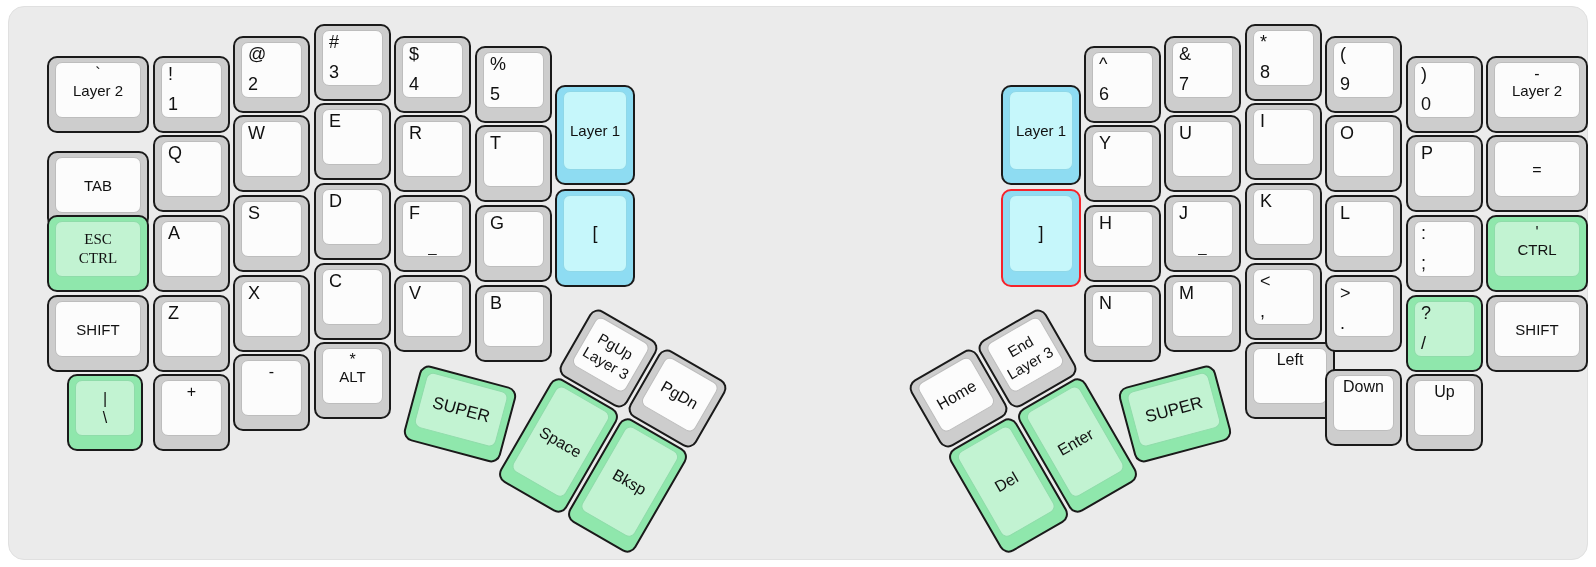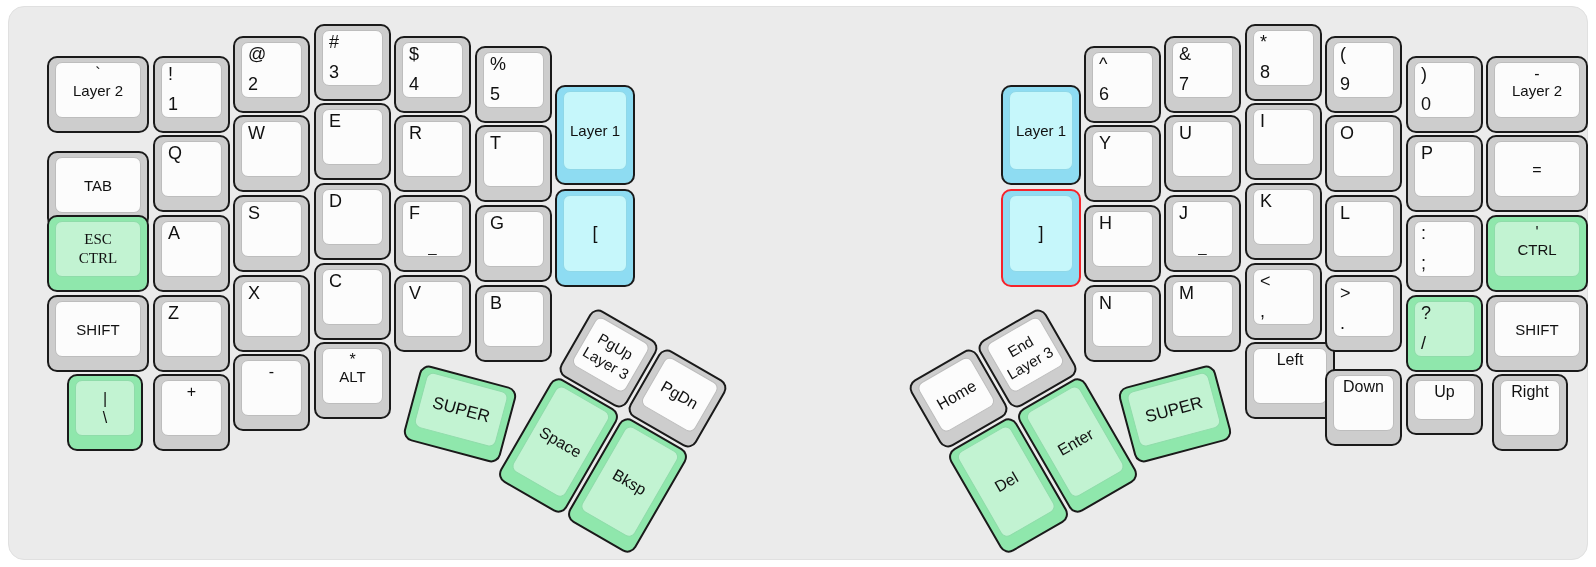--- a/index.html
+++ b/index.html
@@ -393,21 +393,21 @@
           <span class="lab lab-tl">:</span>
           <span class="lab lab-bl">;</span>
         </div>
       </div>
       <div class="key green" style="left: 1397px; top: 288px; width: 77px; height: 77px;">
         <div class="cap">
           <span class="lab lab-tl">?</span>
           <span class="lab lab-bl">/</span>
         </div>
       </div>
-      <div class="key white" style="left: 1397px; top: 367px; width: 77px; height: 61px;">
+      <div class="key white" style="left: 1397px; top: 367px; width: 77px; height: 77px;">
         <div class="cap">
           <span class="lab lab-tc">Up</span>
         </div>
       </div>
       <div class="key white" style="left: 1477px; top: 49px; width: 102px; height: 77px;">
         <div class="cap">
           <span class="lab lab-tc">-</span>
           <div class="lab lab-c">
             <div>Layer 2</div>
           </div>
@@ -426,25 +426,20 @@
           <div class="lab lab-c">
             <div>CTRL</div>
           </div>
         </div>
       </div>
       <div class="key white" style="left: 1477px; top: 288px; width: 102px; height: 77px;">
         <div class="cap">
           <div class="lab lab-c">
             <div>SHIFT</div>
           </div>
-        </div>
-      </div>
-      <div class="key white" style="left: 1483px; top: 367px; width: 76px; height: 77px;">
-        <div class="cap">
-          <span class="lab lab-tc">Right</span>
         </div>
       </div>
       <div class="key green" style="transform: rotate(-15deg); left: 1116px; top: 368px; width: 100px; height: 78px;">
         <div class="cap">
           <div class="lab lab-c" style="font-size: 17px;">
             <div>SUPER</div>
           </div>
         </div>
       </div>
       <div class="key white" style="transform: rotate(-30deg); left: 979.5px; top: 312.5px; width: 77px; height: 77px;">

